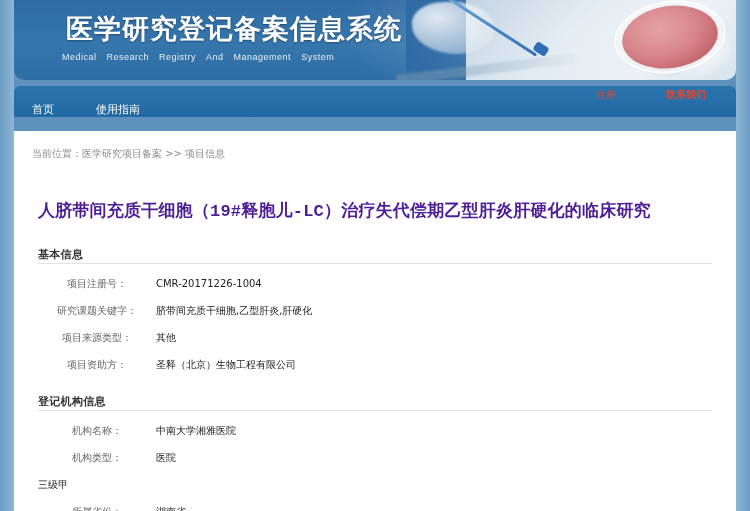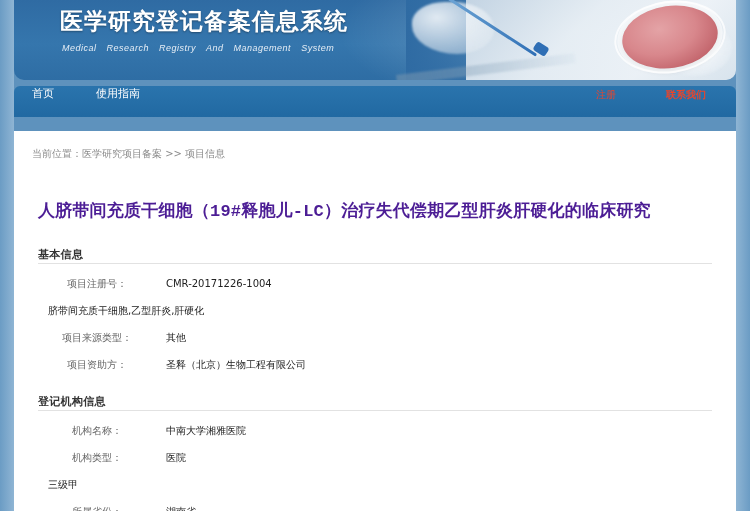--- a/index.html
+++ b/index.html
@@ -129,57 +129,56 @@
     filter: blur(1px);
   }
 
   .banner-titles {
     position: absolute;
     left: 46px;
     top: 6px;
     z-index: 5;
   }
   .banner-title-cn {
-    font-family: Liberation Mono, monospace;
-    font-size: 23px;
+    font-family: Liberation Sans, sans-serif;
+    font-size: 27px;
     font-weight: bold;
     color: #ffffff;
     letter-spacing: 1px;
     text-shadow: 0 1px 2px rgba(0,0,0,0.35);
     white-space: nowrap;
-    margin: 0;
+    margin: 6px;
     line-height: 34px;
   }
   .banner-title-en {
     font-size: 9px;
     color: #e6eef6;
     letter-spacing: 0.5px;
     white-space: nowrap;
     margin: 3px 0 0 2px;
-    font-style: italic;
   }
   .banner-title-en span { margin-right: 10px; }
 
   
   .navbar {
     position: absolute;
     left: 14px;
     top: 86px;
     width: 722px;
     height: 31px;
     background: linear-gradient(to bottom, #2a74ad 0%, #2169a2 100%);
     border-top-left-radius: 6px;
     border-top-right-radius: 6px;
   }
   .nav-left {
     position: absolute;
     left: 18px; top: 0;
     height: 31px;
     display: flex;
-    align-items: flex-start;
+    align-items: flex-end;
   }
   .nav-item {
     color: #ffffff;
     font-size: 11px;
     font-family: "DejaVu Sans", "Liberation Sans", sans-serif;
     margin-right: 42px;
     cursor: pointer;
     white-space: nowrap;
   }
   .nav-right {
@@ -248,21 +247,20 @@
   .field-label {
     width: 118px;
     text-align: center;
     font-family: "DejaVu Sans", "Liberation Sans", sans-serif;
     font-size: 10px;
     color: #666666;
     white-space: nowrap;
     flex: 0 0 118px;
   }
   .field-value {
-    margin-left: 10px;
     font-family: "DejaVu Sans", "Liberation Sans", sans-serif;
     font-size: 10px;
     color: #222222;
     white-space: nowrap;
   }
 </style>
 </head>
 <body>
 
 <div class="page">
@@ -307,20 +305,21 @@
     <h1 class="doc-title">人脐带间充质干细胞（19#释胞儿-LC）治疗失代偿期乙型肝炎肝硬化的临床研究</h1>
 
     <div id="sections-host">
         <div class="section">
           <div class="section-header">基本信息</div>
           <div class="field-row">
             <div class="field-label">项目注册号：</div>
             <div class="field-value">CMR-20171226-1004</div>
           </div>
           <div class="field-row">
+            <div class="field-label">研究课题关键字：</div>
             <div class="field-value">脐带间充质干细胞,乙型肝炎,肝硬化</div>
           </div>
           <div class="field-row">
             <div class="field-label">项目来源类型：</div>
             <div class="field-value">其他</div>
           </div>
           <div class="field-row">
             <div class="field-label">项目资助方：</div>
             <div class="field-value">圣释（北京）生物工程有限公司</div>
           </div>

